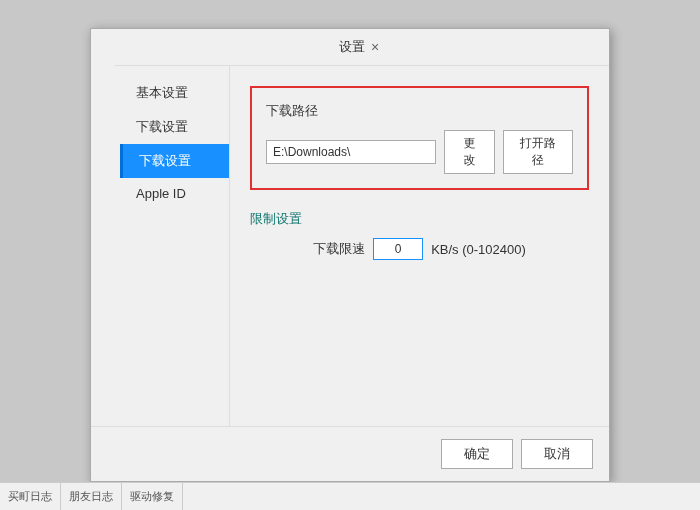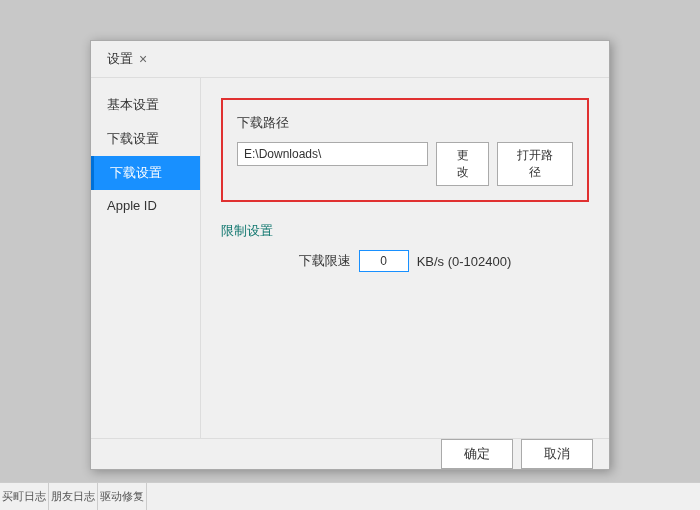--- a/index.html
+++ b/index.html
@@ -18,22 +18,23 @@
       border: 1px solid #aaa;
       box-shadow: 2px 2px 10px rgba(0,0,0,0.3);
       display: flex;
       flex-direction: column;
     }
     .title-bar {
       background: #f0f0f0;
       padding: 8px 16px;
       display: flex;
       align-items: center;
-      justify-content: flex-start;
+      justify-content: center;
       border-bottom: 1px solid #ddd;
+      margin-left: 24px;
     }
     .title-bar-text {
       font-size: 13px;
       color: #333;
     }
     .close-btn {
       width: 20px;
       height: 20px;
       background: none;
       border: none;
@@ -41,20 +42,21 @@
       display: flex;
       align-items: center;
       justify-content: center;
       color: #666;
       font-size: 14px;
     }
     .dialog-body {
       display: flex;
       flex: 1;
       min-height: 360px;
+      margin-left: 29px;
     }
     .sidebar {
       width: 110px;
       background: #f0f0f0;
       border-right: 1px solid #ddd;
       padding: 10px 0;
     }
     .sidebar-item {
       padding: 8px 16px;
       font-size: 13px;
@@ -75,21 +77,21 @@
       padding: 14px;
       margin-bottom: 20px;
     }
     .section-label {
       font-size: 13px;
       color: #333;
       margin-bottom: 10px;
     }
     .download-path-row {
       display: flex;
-      align-items: flex-start;
+      align-items: center;
       gap: 8px;
     }
     .path-input {
       width: 200px;
       padding: 4px 6px;
       border: 1px solid #aaa;
       background: white;
       font-size: 12px;
       color: #333;
       outline: none;
@@ -122,21 +124,21 @@
       width: 50px;
       padding: 3px 6px;
       border: 1px solid #1890ff;
       background: white;
       font-size: 12px;
       text-align: center;
       color: #333;
       outline: none;
     }
     .dialog-footer {
-      padding: 0 16px;
+      padding: 12px 16px;
       display: flex;
       justify-content: flex-end;
       gap: 8px;
       border-top: 1px solid #ddd;
       background: #f0f0f0;
     }
     .footer-btn {
       padding: 5px 22px;
       background: white;
       border: 1px solid #aaa;
@@ -151,21 +153,21 @@
       width: 700px;
       height: 28px;
       background: #f0f0f0;
       border-top: 1px solid #ccc;
       display: flex;
       align-items: center;
       font-size: 11px;
       color: #555;
     }
     .taskbar-item {
-      padding: 0 2px;
+      padding: 0 8px;
       border-right: 1px solid #ccc;
       height: 100%;
       display: flex;
       align-items: center;
     }
   </style>
 </head>
 <body>
 
 <div class="dialog">

